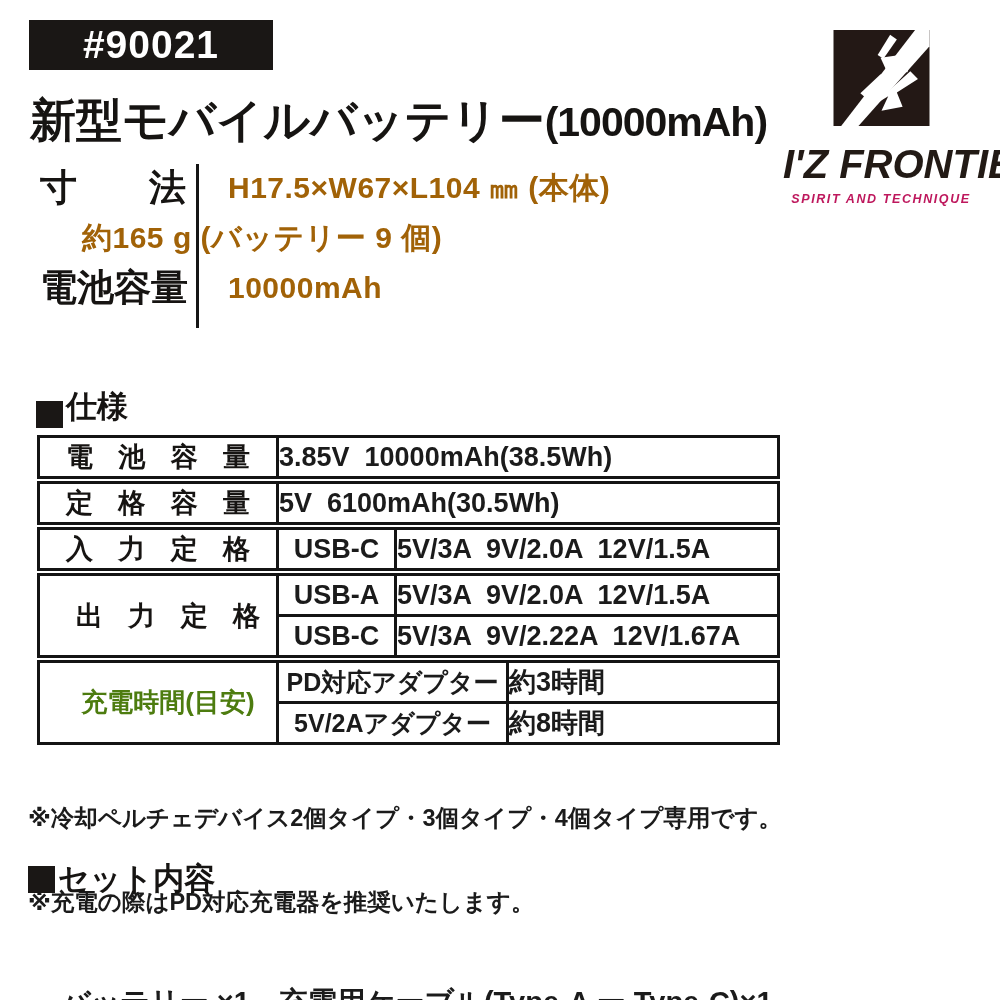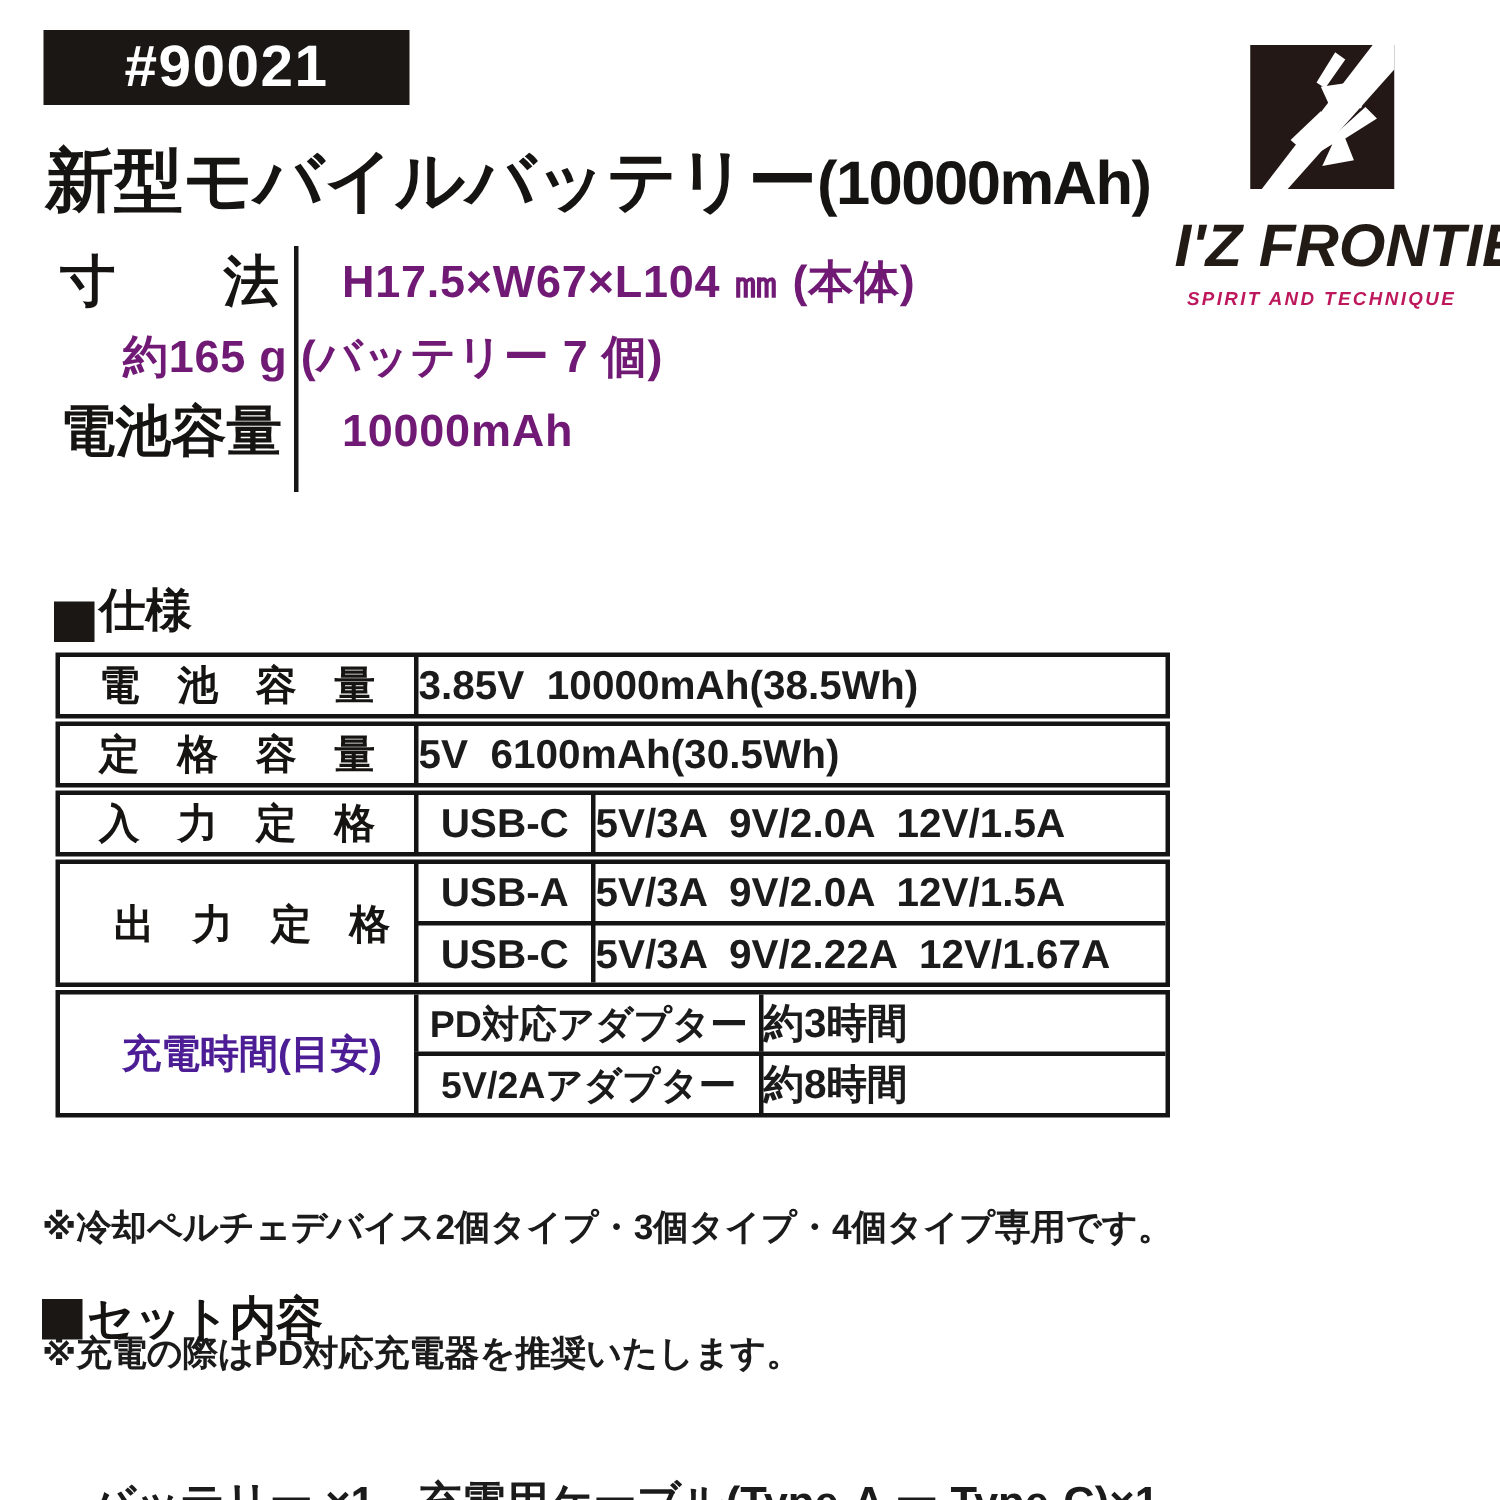--- a/index.html
+++ b/index.html
@@ -48,21 +48,21 @@
 
   
   .quick-specs { position: absolute; left: 40px; top: 163px; }
   .qs-row { display: flex; align-items: center; height: 50px; }
   .qs-label {
     display: inline-block; width: 146px;
     font-size: 37px; font-weight: 800; color: #161412;
     text-align: justify; text-align-last: justify; white-space: nowrap;
   }
   .qs-value {
-    margin-left: 42px; font-size: 30px; font-weight: 600; color: #701a75;
+    margin-left: 42px; font-size: 30px; font-weight: 600; color: #a16207;
     white-space: pre; letter-spacing: 0.5px;
   }
   .qs-divider {
     position: absolute; left: 196px; top: 164px;
     width: 3px; height: 164px; background: #151515;
   }
 
   
   .section-heading {
     position: absolute; display: flex; align-items: center;
@@ -91,21 +91,21 @@
   .cell { display: flex; align-items: center; }
   .cell.bl { border-left: 3px solid #141414; }
   .cell.bt { border-top: 3px solid #141414; }
   .cell.span2 { grid-row: 1 / 3; padding-left: 20px; }
   .label-cell { justify-content: center; }
   .jlabel {
     display: inline-block; width: 184px;
     font-size: 27px; font-weight: 800; color: #161412;
     text-align: justify; text-align-last: justify; white-space: nowrap;
   }
-  .plain-label { font-size: 26px; font-weight: 800; color: #4c1d95; white-space: nowrap; }
+  .plain-label { font-size: 26px; font-weight: 800; color: #4d7c0f; white-space: nowrap; }
   .port-cell { justify-content: center; font-size: 27px; font-weight: 600; }
   .adapter-cell { justify-content: center; font-size: 25px; font-weight: 700; white-space: nowrap; }
   .val-cell { font-size: 27px; font-weight: 600; white-space: pre; }
 
   
   .footnotes {
     position: absolute; left: 28px; top: 748px;
     font-size: 23.5px; font-weight: 700; line-height: 28px; color: #1b1b1b;
     white-space: pre;
   }
@@ -143,21 +143,21 @@
   <div class="brand-tagline">SPIRIT AND TECHNIQUE</div>
 </div>
 
 <div class="qs-divider"></div>
 <div class="quick-specs">
   <div class="qs-row">
     <span class="qs-label">寸法</span>
     <span class="qs-value">H17.5×W67×L104 ㎜ (本体)</span>
   </div>
   <div class="qs-row">
-    <span class="qs-value">約165 g (バッテリー 7 個)</span>
+    <span class="qs-value">約165 g (バッテリー 9 個)</span>
   </div>
   <div class="qs-row">
     <span class="qs-label">電池容量</span>
     <span class="qs-value">10000mAh</span>
   </div>
 </div>
 
 <div id="spec-heading" class="section-heading">
   <span class="sq"></span>
   <span>仕様</span>

